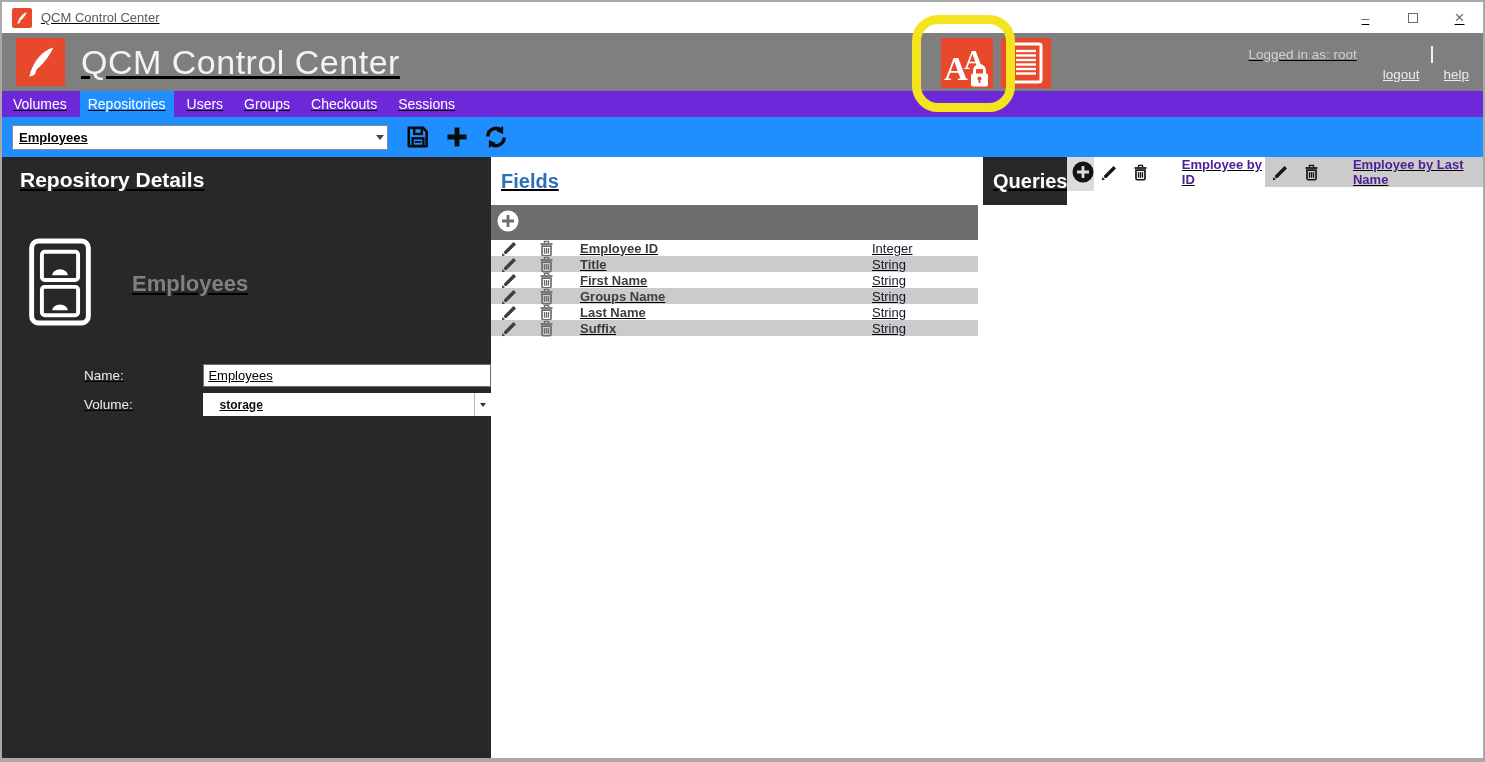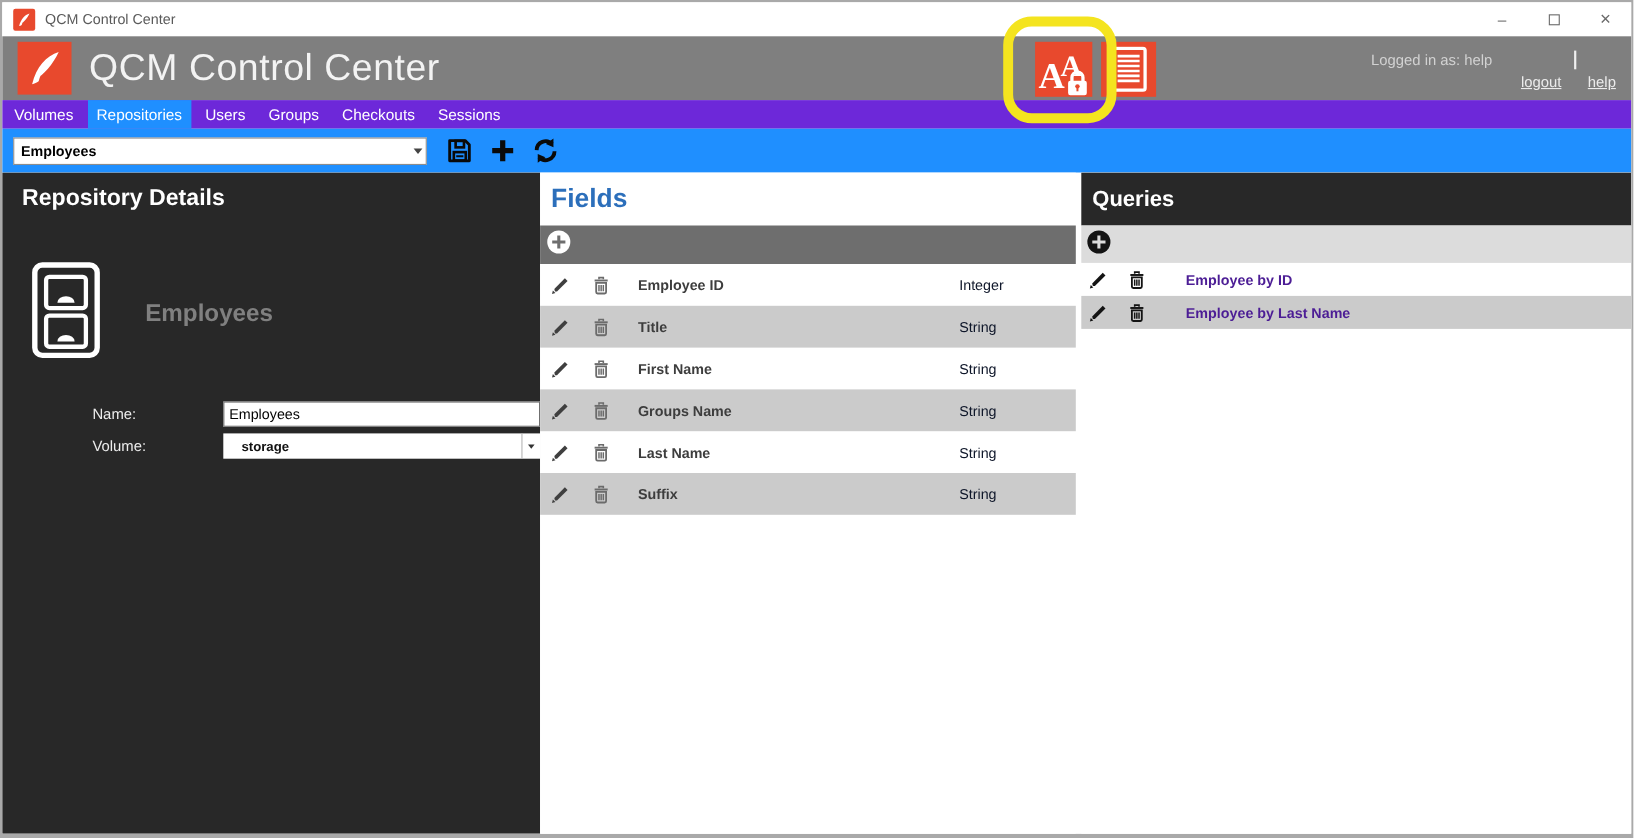--- a/index.html
+++ b/index.html
@@ -1,18 +1,18 @@
 <!DOCTYPE html>
 <html><head>
 <meta charset="utf-8">
 <style>
   * { margin:0; padding:0; box-sizing:border-box; }
   body { font-family:"Liberation Sans", sans-serif; background:#e9e9e9; }
   .window{ width:1485px; height:762px; border:2px solid #a9a9a9; border-bottom-width:4px;
-           background:#fff; display:flex; flex-direction:column; position:relative; overflow:hidden; }
+           background:#fff; display:flex; flex-direction:column; position:relative; overflow:hidden;text-decoration:underline; }
 
   
   .titlebar{ height:31px; background:#fff; display:flex; align-items:center; padding-left:10px; flex:0 0 auto;}
   .tb-icon{ width:20px; height:20px; background:var(--orange); border-radius:2px; display:flex; align-items:center; justify-content:center;}
   .tb-title{ margin-left:9px; font-size:13px; color:#5a5a5a; }
   .tb-controls{ margin-left:auto; display:flex; height:100%; }
   .tb-btn{ width:47px; height:100%; display:flex; align-items:center; justify-content:center; color:#6a6a6a; font-size:14px;}
   .max-box{ width:10px; height:10px; border:1px solid #6a6a6a; }
 
   
@@ -55,31 +55,31 @@
   .dp-form{ margin:34px 0 0 38px; }
   .form-row{ display:flex; align-items:center; margin-bottom:6px; height:23px;}
   .form-label{ width:128px; font-size:13.5px; color:#ececec;margin-left:44px; }
   .text-input{ width:308px; height:23px; border:1px solid #6f6f6f; background:#fff; color:#000; font-size:13px; padding-left:4px; font-family:"Liberation Sans",sans-serif;}
   .select-box{ width:308px; height:23px; background:#fff; display:flex; align-items:center; }
   .select-text{ font-size:12px; font-weight:700; color:#111; padding-left:16px; }
   .select-arrow{ margin-left:auto; width:17px; height:100%; border-left:1px solid #b5b5b5; display:flex; align-items:center; justify-content:center;}
 
   
   .fields{ width:487px; display:flex; flex-direction:column; background:#fff; flex:0 0 auto;}
-  .f-header{ height:48px; display:flex; align-items:center; padding-left:10px; font-size:24px; font-weight:700; color:#2c6fbb;}
+  .f-header{ height:48px; display:flex; align-items:center; padding-left:10px; font-size:20px; font-weight:700; color:#2c6fbb;}
   .f-addbar{ height:35px; background:#6e6e6e; display:flex; align-items:center; padding-left:6px; }
-  .frow{ height:38px; display:flex; align-items:center; font-size:13px; }
+  .frow{ height:16px; display:flex; align-items:center; font-size:13px; }
   .frow.alt{ background:#cbcbcb; }
   .fr-edit{ width:30px; margin-left:8px; display:flex; align-items:center;}
   .fr-del{ width:26px; margin-left:8px; display:flex; align-items:center;}
   .fr-name{ margin-left:17px; flex:1; font-weight:700; color:#3d3d3d; }
   .fr-type{ width:106px; color:#0f172a; }
 
   
-  .queries{ flex:1; margin-left:5px; display:flex; flex-direction:column; background:#fff; min-width:0;}
+  .queries{ flex:1; margin-left:5px; display:flex; flex-direction:row; background:#fff; min-width:0;}
   .q-header{ height:48px; background:#282828; color:#fff; display:flex; align-items:center; padding-left:10px; font-size:20px; font-weight:700;}
   .q-addbar{ height:34px; background:#dcdcdc; display:flex; align-items:center; padding-left:5px; }
   .qrow{ height:30px; display:flex; align-items:center; font-size:13px; }
   .qrow.alt{ background:#cbcbcb; }
   .qr-edit{ width:30px; margin-left:5px; display:flex; align-items:center;}
   .qr-del{ width:26px; margin-left:6px; display:flex; align-items:center;}
   .qr-name{ margin-left:28px; font-weight:700; color:#4c1d95; }
 
   :root{ --orange:#e8492d; --blue:#1f8fff; --yellow:#f4e41f; }
 </style>
@@ -105,21 +105,21 @@
   </div>
 
   <div class="header">
     <div class="logo">
       <svg width="36" height="36" viewBox="0 0 32 32">
           <path d="M27 3 C 17 6 9 15 5.5 29 C 7.5 28.6 9.2 27.8 10.8 26.6 C 12.5 20 18 10 27 3 Z M27 3 C 20 6 12 14 8.5 25 C 14.5 21.5 22.5 13 27 3 Z" fill="#fff"></path>
         </svg>
     </div>
     <div class="app-title">QCM Control Center</div>
     <div class="user-area">
-      <span>Logged in as: help</span>
+      <span>Logged in as: root</span>
       <a href="#" class="logout-link">logout</a>
       <span class="u-divider"></span>
       <a href="#">help</a>
     </div>
   </div>
 
   <div class="hdr-abs icon-fontlock">
     <svg width="52" height="50" viewBox="0 0 52 50">
       <text x="3" y="42" font-family="Liberation Serif, serif" font-size="33" font-weight="700" fill="#fff">A</text>
       <text x="23" y="31" font-family="Liberation Serif, serif" font-size="27" font-weight="700" fill="#fff">A</text>

